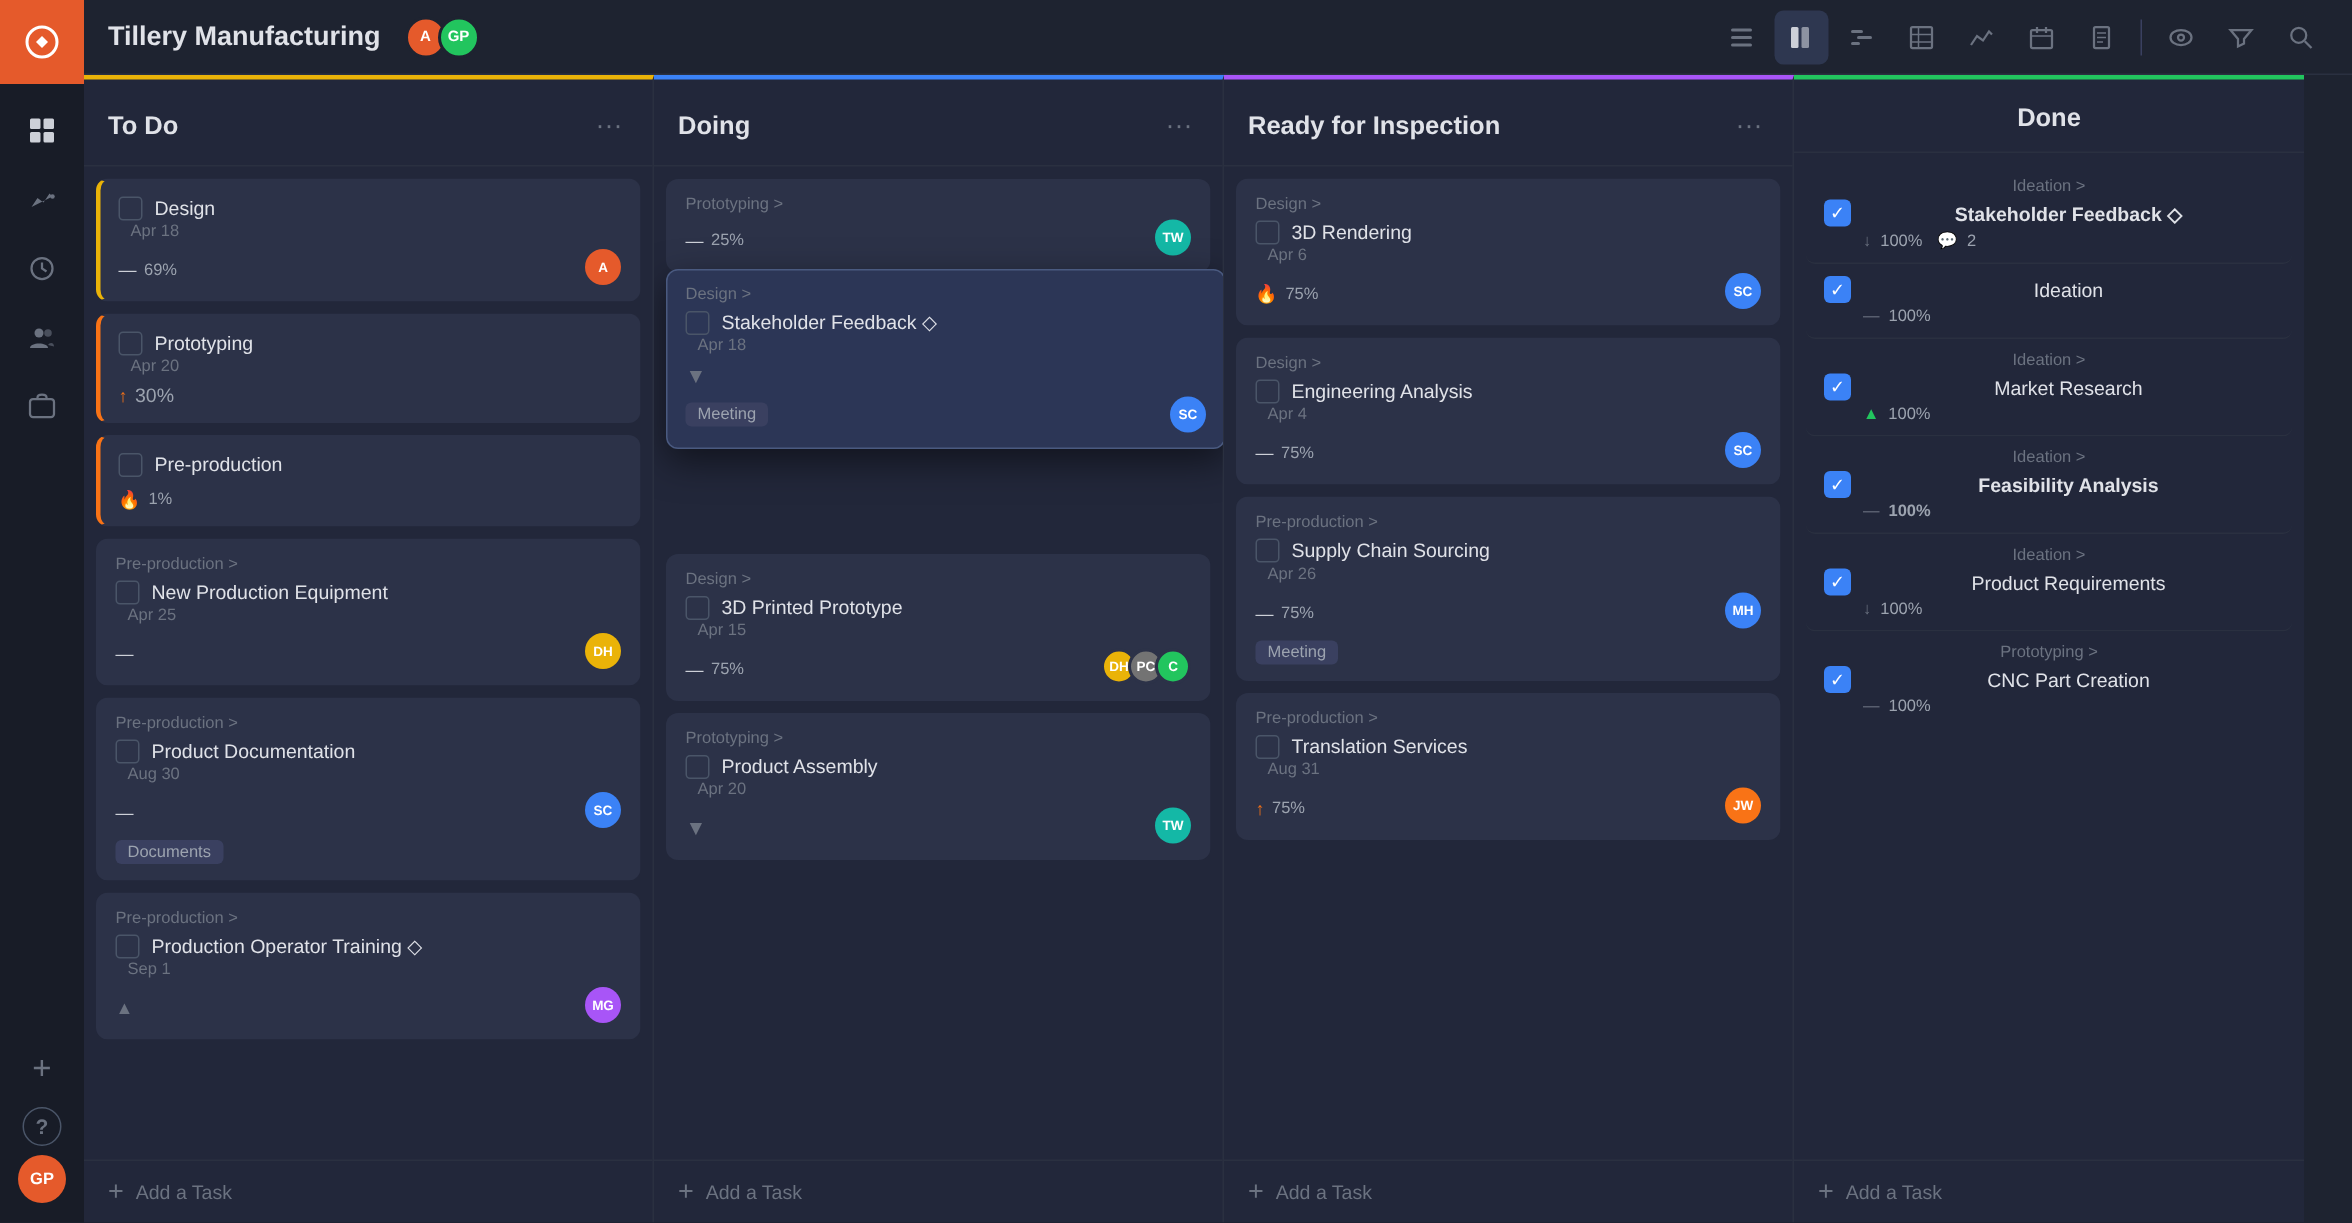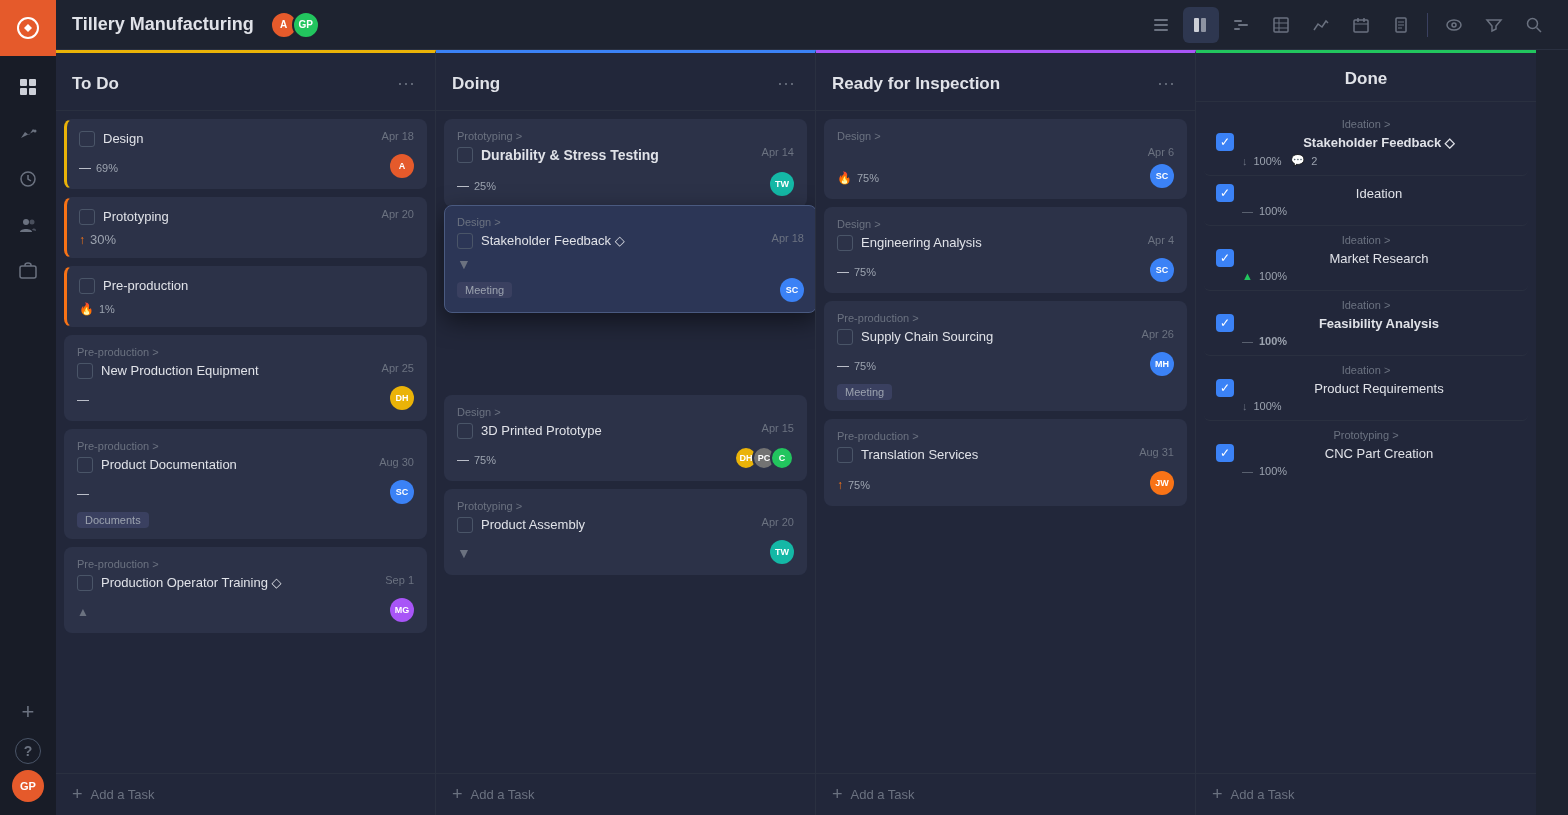--- a/index.html
+++ b/index.html
@@ -136,22 +136,23 @@
       background: #2c3656;
       border: 1px solid #3d4a6a;
       box-shadow: 0 8px 24px rgba(0,0,0,0.5);
       z-index: 100;
     }
 
     .card-parent {
       font-size: 11px; color: #6b7280; margin-bottom: 4px;
     }
     .card-top {
-      display: flex; align-items: flex-start; justify-content: flex-end;
+      display: flex; align-items: flex-start; justify-content: space-between;
       margin-bottom: 6px;
+      flex-direction: column;
     }
     .card-checkbox {
       width: 16px; height: 16px; border: 1.5px solid #4a5568;
       border-radius: 3px; margin-right: 8px; flex-shrink: 0; margin-top: 1px;
       display: flex; align-items: center; justify-content: center;
       cursor: pointer;
     }
     .card-title-row {
       display: flex; align-items: flex-start; flex: 1;
     }
@@ -464,27 +465,20 @@
 
   <div class="column" style="border-top: 3px solid #3b82f6; position:relative;">
     <div class="column-header">
       <div class="column-title">Doing</div>
       <div class="column-menu">···</div>
     </div>
     <div class="cards">
 
       <div class="task-card">
         <div class="card-parent">Prototyping &gt;</div>
-        <div class="card-top">
-          <div class="card-title-row">
-            <div class="card-checkbox"></div>
-            <span class="card-title bold">Durability &amp; Stress Testing</span>
-          </div>
-          <span class="card-date">Apr 14</span>
-        </div>
         <div style="display:flex;align-items:center;justify-content:space-between">
           <div class="card-progress">
             <span class="progress-icon">—</span>
             <span style="font-size:11px;color:#9ca3af">25%</span>
           </div>
           <div class="card-avatar" style="background:#14b8a6">TW</div>
         </div>
       </div>
 
       <div style="position:relative;">
@@ -554,20 +548,24 @@
   <div class="column" style="border-top: 3px solid #a855f7;">
     <div class="column-header">
       <div class="column-title">Ready for Inspection</div>
       <div class="column-menu">···</div>
     </div>
     <div class="cards">
 
       <div class="task-card">
         <div class="card-parent">Design &gt;</div>
         <div class="card-top">
+          <div class="card-title-row">
+            <div class="card-checkbox"></div>
+            <span class="card-title">3D Rendering</span>
+          </div>
           <span class="card-date">Apr 6</span>
         </div>
         <div style="display:flex;align-items:center;justify-content:space-between">
           <div class="card-progress">
             <span class="progress-icon">🔥</span>
             <span style="font-size:11px;color:#9ca3af">75%</span>
           </div>
           <div class="card-avatar" style="background:#3b82f6">SC</div>
         </div>
       </div>

